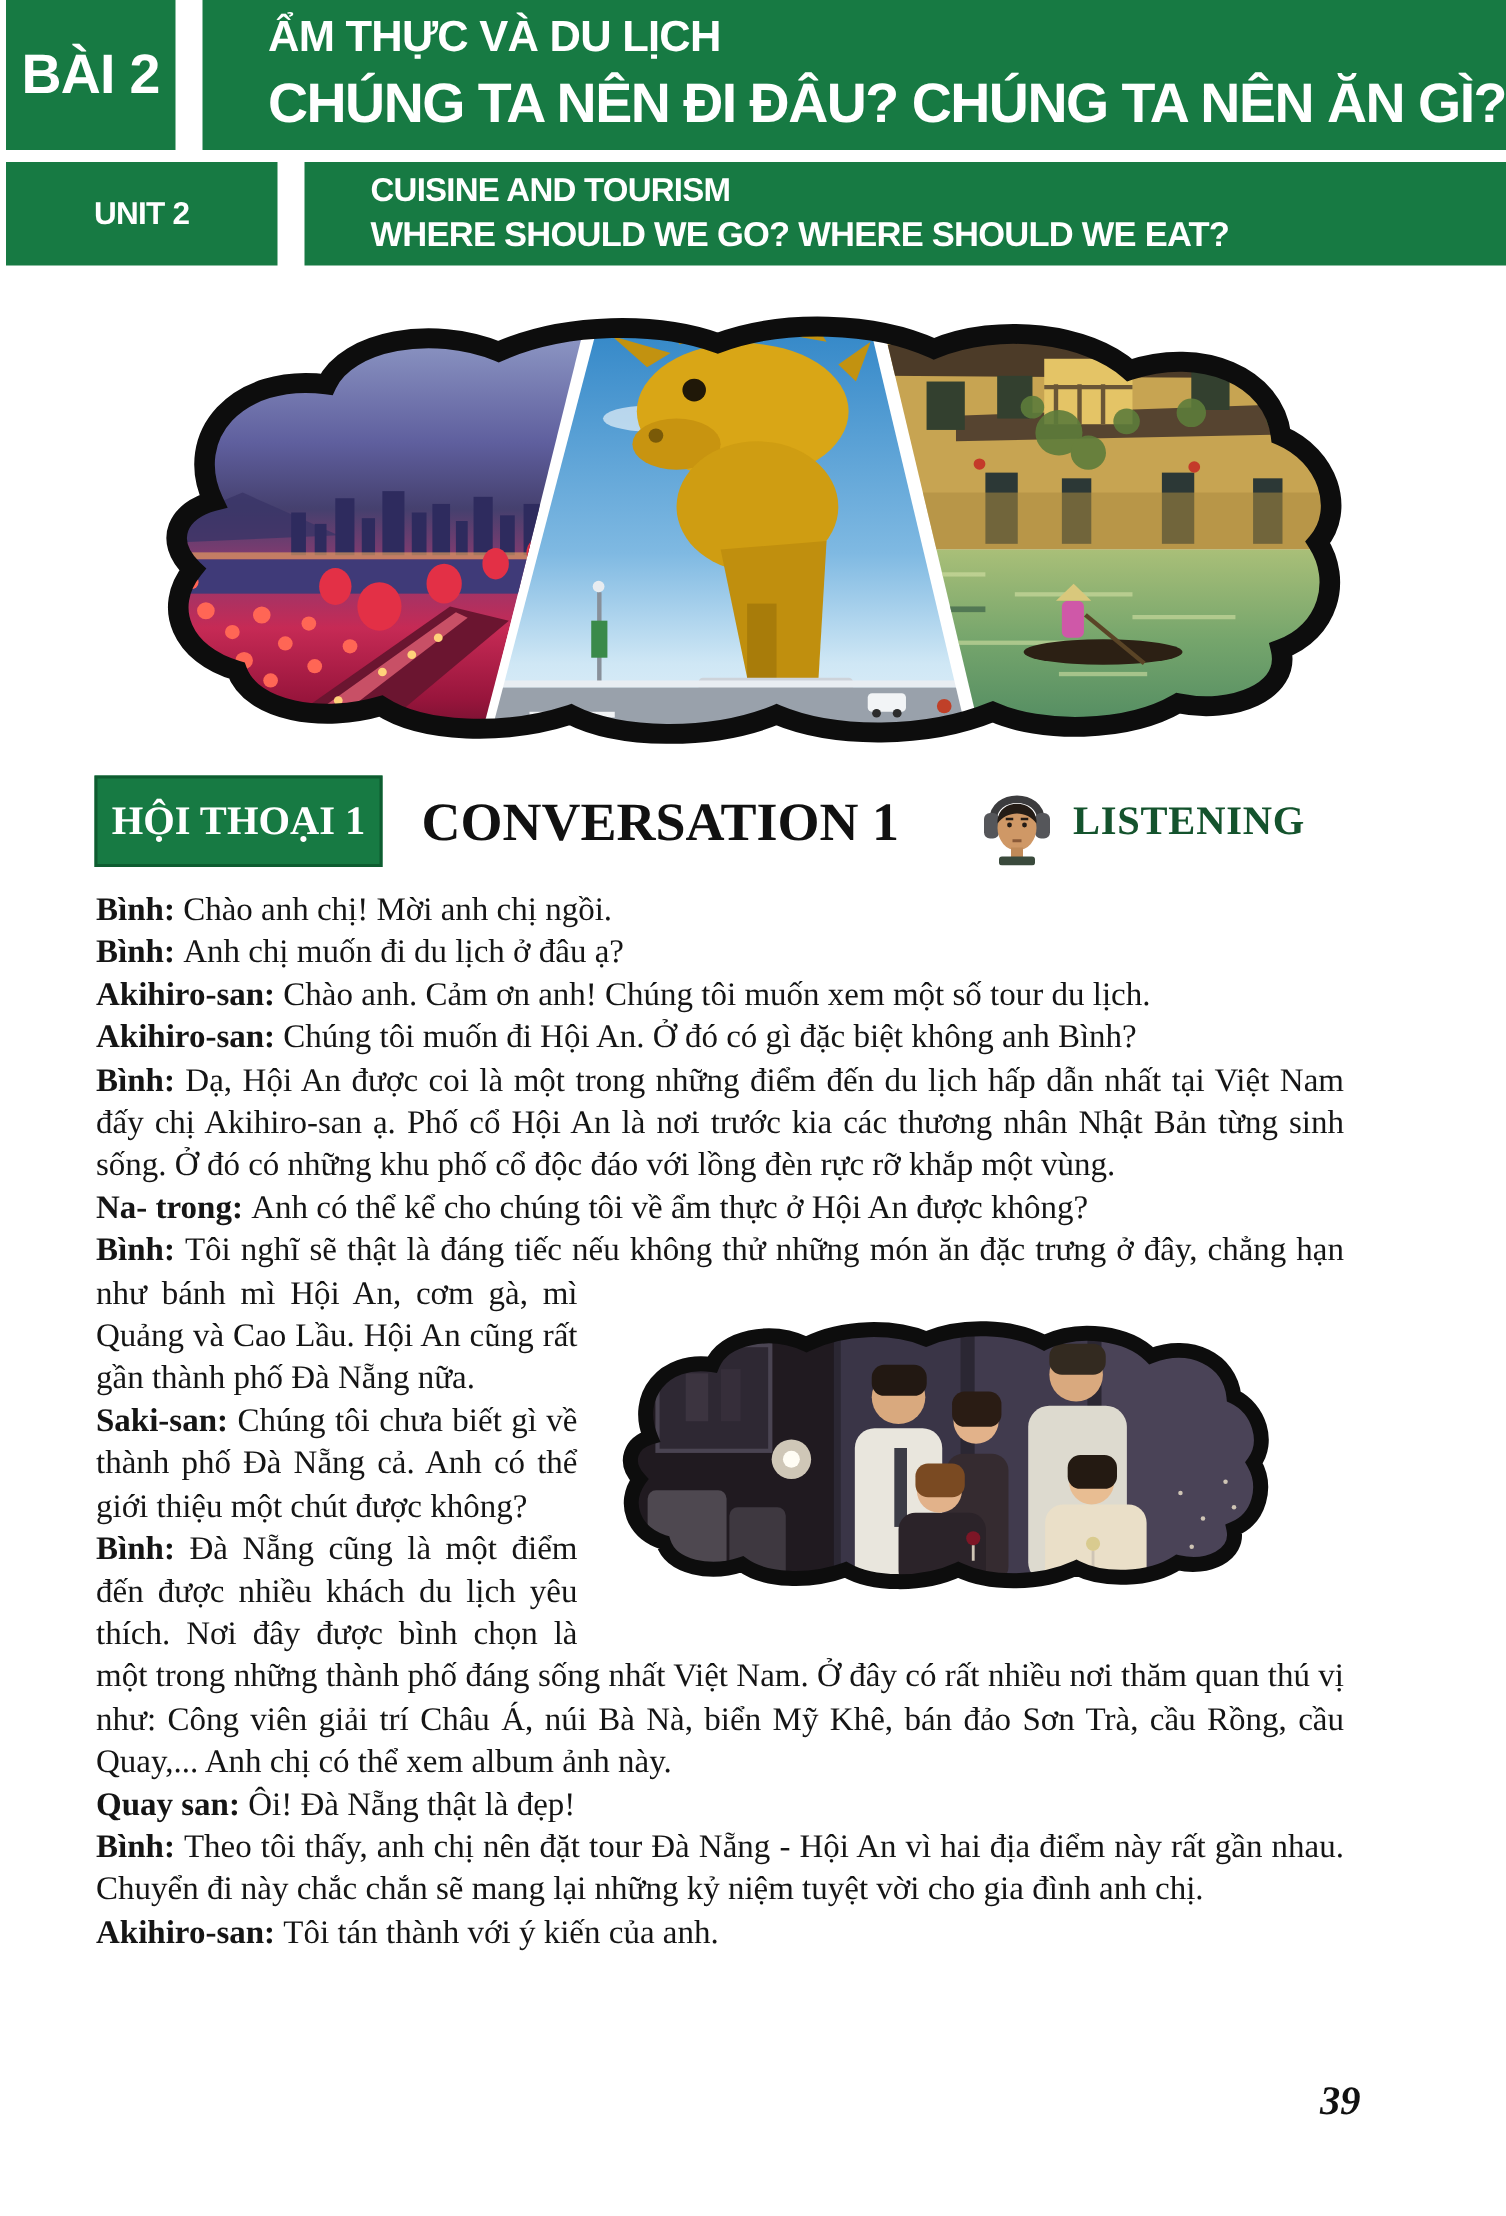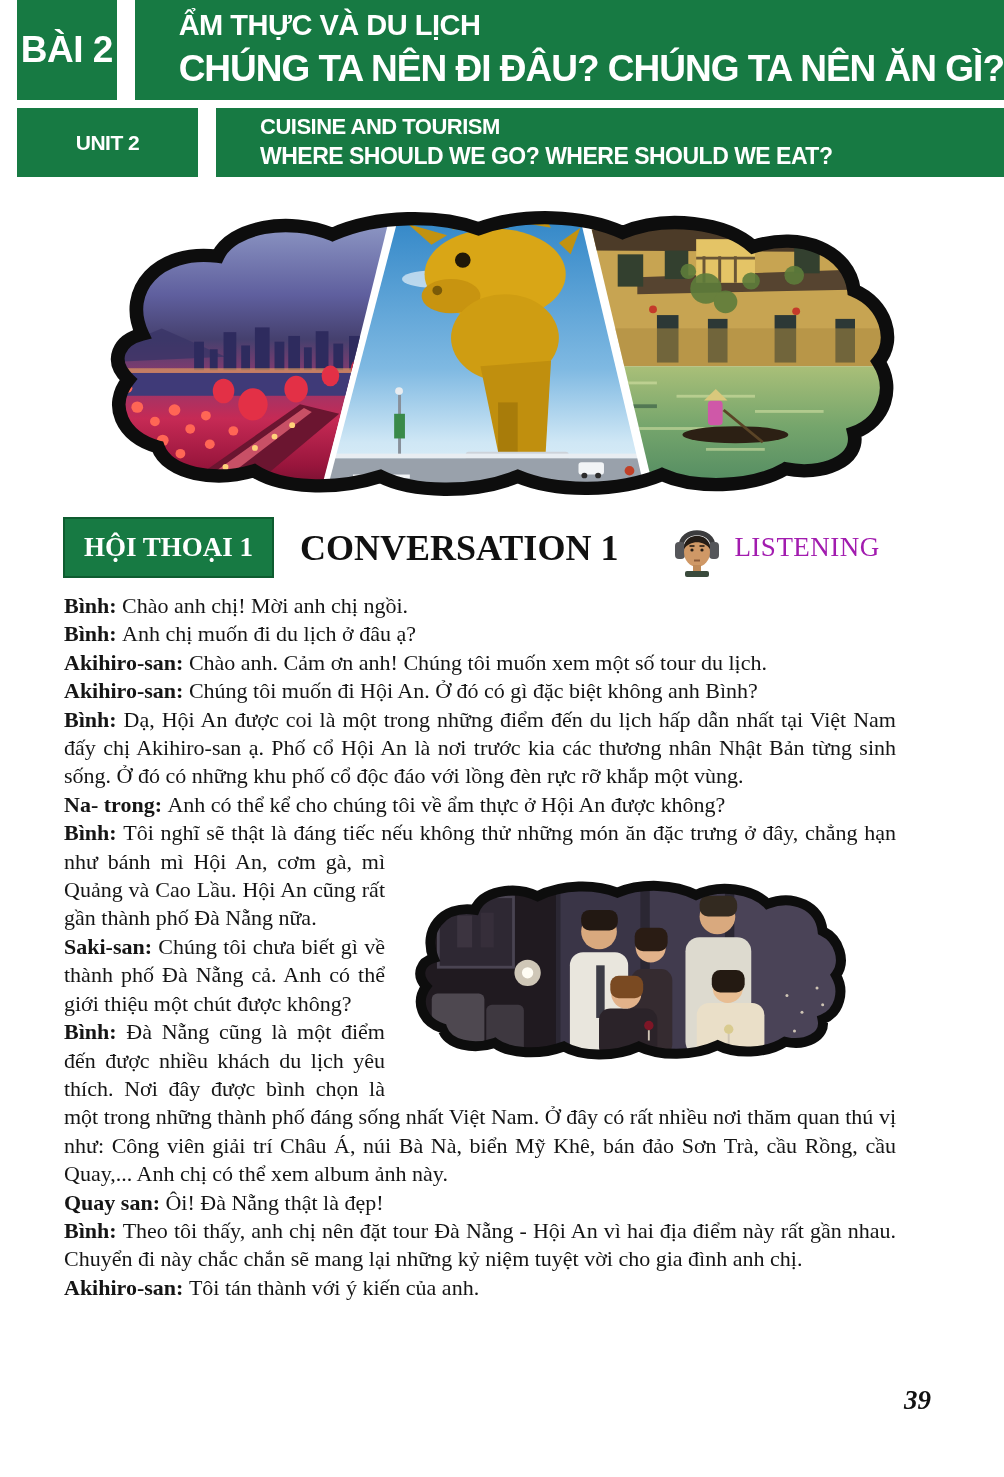--- a/index.html
+++ b/index.html
@@ -1,53 +1,53 @@
 <!DOCTYPE html>
 <html style="--green: #177a43; --green_dark: #0e5c30; --border_black: #0d0d0d; --text: #151515;"><head>
 <meta charset="utf-8">
 <style>
   html,body{margin:0;padding:0;}
   body{width:1004px;height:1477px;background:#fff;font-family:"Liberation Serif",serif;color:#151515;}
   .page{position:relative;width:1004px;height:1477px;overflow:hidden;background:#fff;}
 
   
-  .hdr{padding-left:17px;}
+  .hdr{padding-left:4px;}
   .hdr-row{display:flex;gap:18px;}
   .hdr-row.row1{height:100px;margin-bottom:8px;}
   .hdr-row.row2{height:69px;}
   .hdr-badge{width:181px;background:var(--green,#177a43);color:#fff;display:flex;align-items:center;justify-content:center;
     font-family:"Liberation Sans",sans-serif;font-weight:bold;letter-spacing:-0.5px;}
   .row1 .hdr-badge{font-size:37px;}
   .row2 .hdr-badge{font-size:21px;}
   .hdr-main{flex:1;background:var(--green,#177a43);color:#fff;display:flex;flex-direction:column;justify-content:center;
     padding-left:44px;font-family:"Liberation Sans",sans-serif;font-weight:bold;letter-spacing:-0.5px;white-space:nowrap;}
   .row1 .t1{font-size:29px;line-height:1.32;}
   .row1 .t2{font-size:37px;line-height:1.32;letter-spacing:-1px;}
   .row2 .t1{font-size:22px;line-height:1.3;}
   .row2 .t2{font-size:23px;line-height:1.3;}
 
   
   .collage{margin:28px 0 0 100px;width:805px;height:298px;position:relative;}
 
   
   .sec{margin:14px 0 0 63px;display:flex;align-items:center;height:61px;}
-  .sec-box{width:211px;height:61px;background:var(--green,#177a43);border:2px solid #0e5c30;box-sizing:border-box;
+  .sec-box{width:192px;height:61px;background:var(--green,#177a43);border:2px solid #0e5c30;box-sizing:border-box;
     color:#fff;display:flex;align-items:center;justify-content:center;font-weight:bold;font-size:27px;}
   .sec-en{margin-left:26px;font-weight:bold;font-size:36px;color:#111;}
   .sec-icon{margin-left:56px;width:46px;height:58px;display:flex;align-items:center;}
-  .sec-listen{margin-left:14px;font-weight:normal;font-size:27px;color:#a21caf;letter-spacing:0.5px;}
+  .sec-listen{margin-left:14px;font-weight:bold;font-size:27px;color:#14532d;letter-spacing:0.5px;}
 
   
   .text-col{margin:14px 84px 0 64px;width:832px;font-size:22px;line-height:28.4px;text-align:justify;}
   .text-col p{margin:0;}
   .text-col b{font-weight:bold;}
   .float-spacer{float:right;width:0;height:30px;}
   .photo-float{float:right;clear:right;width:459px;height:187px;margin:28px 36px 30px 16px;}
 
-  .pageno{position:absolute;left:904px;top:1385px;font-weight:bold;font-style:italic;font-size:27px;color:#111;}
+  .pageno{position:absolute;left:880px;top:1385px;font-weight:bold;font-style:italic;font-size:27px;color:#111;}
 </style>
 </head>
 <body>
 
 <div class="page">
 
   <div class="hdr">
     <div class="hdr-row row1">
       <div class="hdr-badge">BÀI 2</div>
       <div class="hdr-main">

